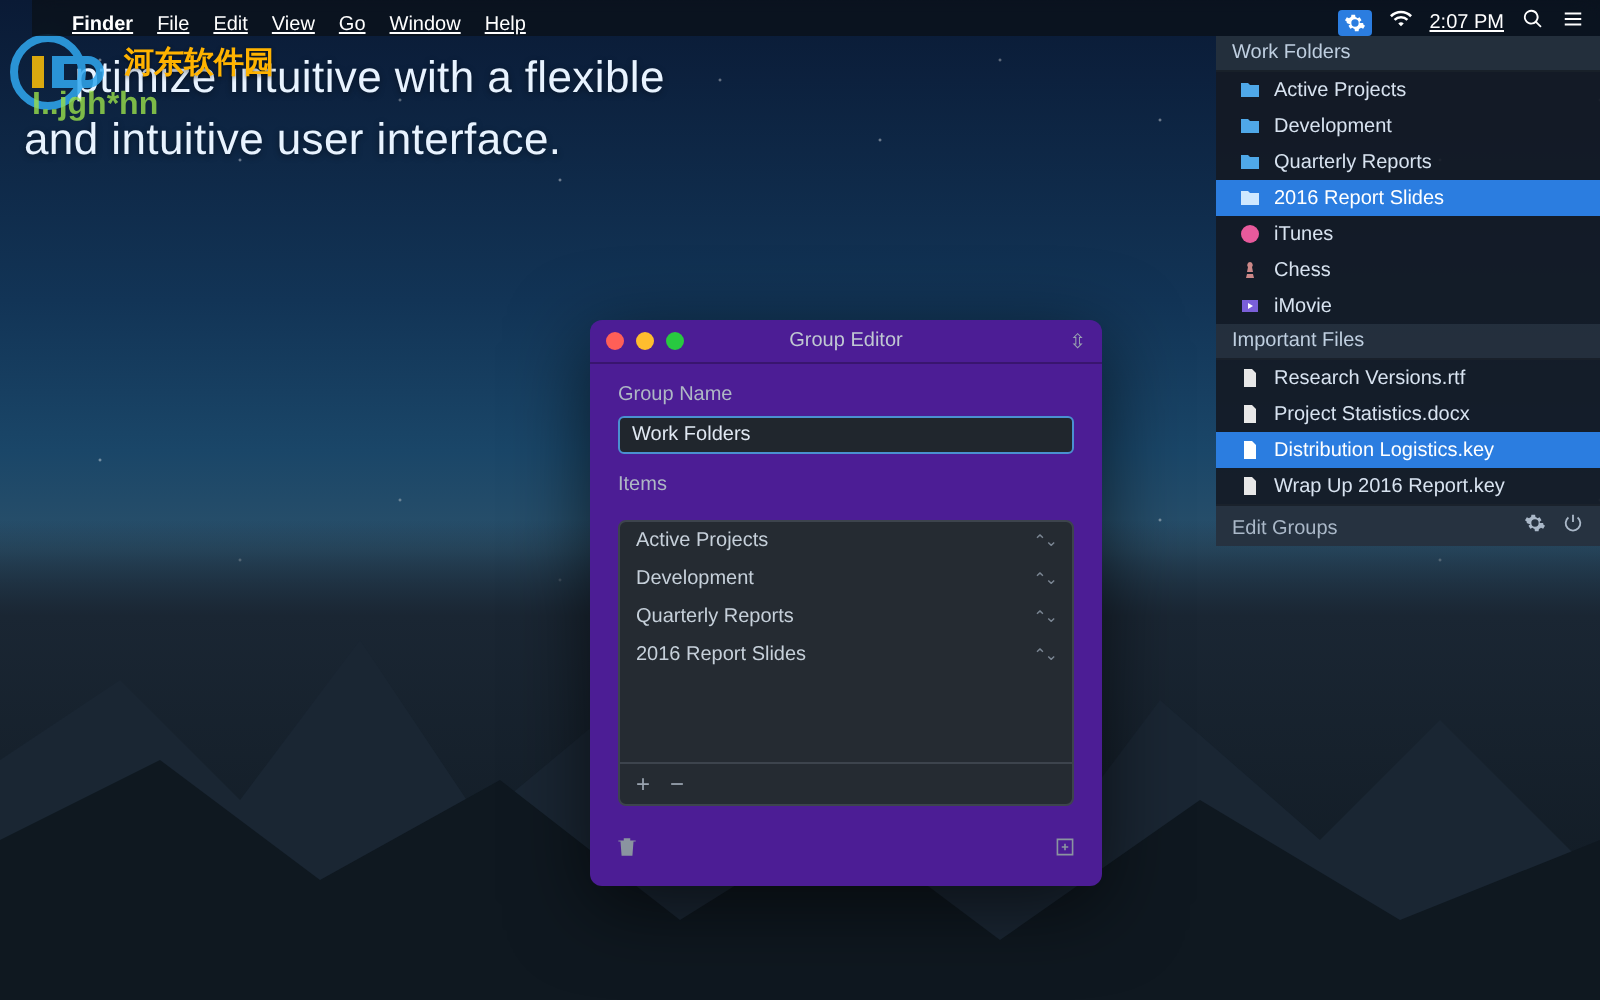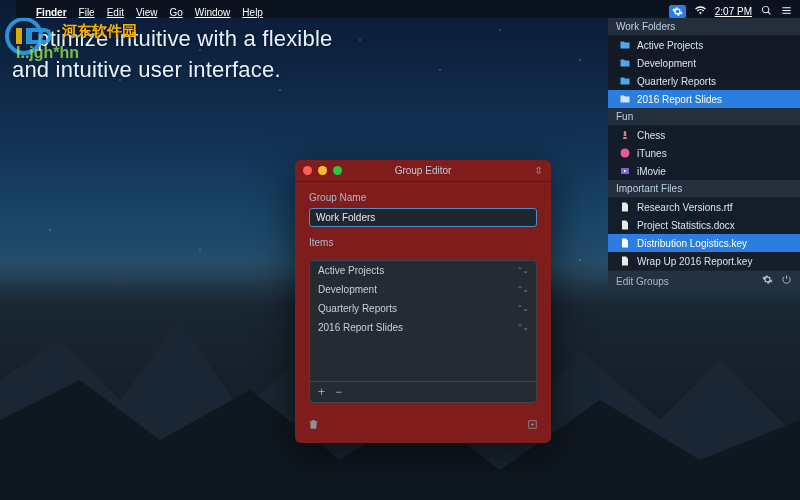--- a/index.html
+++ b/index.html
@@ -85,21 +85,21 @@
   display: flex; align-items: flex-end; justify-content: space-between;
   padding: 3px 8px; background: rgba(40,52,66,0.9);
   border-top: 1px solid rgba(0,0,0,0.3); color: #aab8c8;
 }
 .sp-footer .ficons { display: flex; gap: 8px; }
 .sp-footer svg { width: 11px; height: 11px; fill: #aab8c8; }
 
 
 .window {
   position: absolute; left: 295px; top: 160px; width: 256px;
-  background: #7f1d1d; border-radius: 6px; z-index: 60;
+  background: #4c1d95; border-radius: 6px; z-index: 60;
   box-shadow: 0 10px 40px rgba(0,0,0,0.6); color: #c8d2de;
 }
 .titlebar {
   height: 22px; display: flex; align-items: center; padding: 0 8px;
   border-bottom: 1px solid rgba(0,0,0,0.25); position: relative;
 }
 .traffic { display: flex; gap: 6px; }
 .traffic span { width: 9px; height: 9px; border-radius: 50%; display: block; }
 .tl-close { background: #ff5f57; } .tl-min { background: #ffbd2e; } .tl-max { background: #28c940; }
 .titlebar .title { position: absolute; left: 0; right: 0; text-align: center; font-size: 10px; color: #c0c8d2; }
@@ -218,36 +218,35 @@
     </div>
   <div class="sp-item sel">
       <span class="ico">
         <svg viewBox="0 0 24 24" fill="#cfe8ff">
           <path d="M3 5h7l2 2h9v12H3z"></path>
         </svg>
       </span>
       <span>2016 Report Slides</span>
     </div>
 
-  <div class="sp-header">Fun</div>
+  <div class="sp-item">
+      <span class="ico">
+        <svg viewBox="0 0 24 24" fill="#e85a9c">
+          <circle cx="12" cy="12" r="9"></circle>
+        </svg>
+      </span>
+      <span>iTunes</span>
+    </div>
   <div class="sp-item">
       <span class="ico">
         <svg viewBox="0 0 24 24" fill="#c88">
           <path d="M8 20h8l-1-4h-6zM12 4a3 3 0 00-2 5l-1 5h6l-1-5a3 3 0 00-2-5z"></path>
         </svg>
       </span>
       <span>Chess</span>
-    </div>
-  <div class="sp-item">
-      <span class="ico">
-        <svg viewBox="0 0 24 24" fill="#e85a9c">
-          <circle cx="12" cy="12" r="9"></circle>
-        </svg>
-      </span>
-      <span>iTunes</span>
     </div>
   <div class="sp-item">
       <span class="ico">
         <svg viewBox="0 0 24 24" fill="#7a5fd8">
           <path d="M4 6h16v12H4z"></path>
           <path d="M10 9l5 3-5 3z" fill="#fff"></path>
         </svg>
       </span>
       <span>iMovie</span>
     </div>

